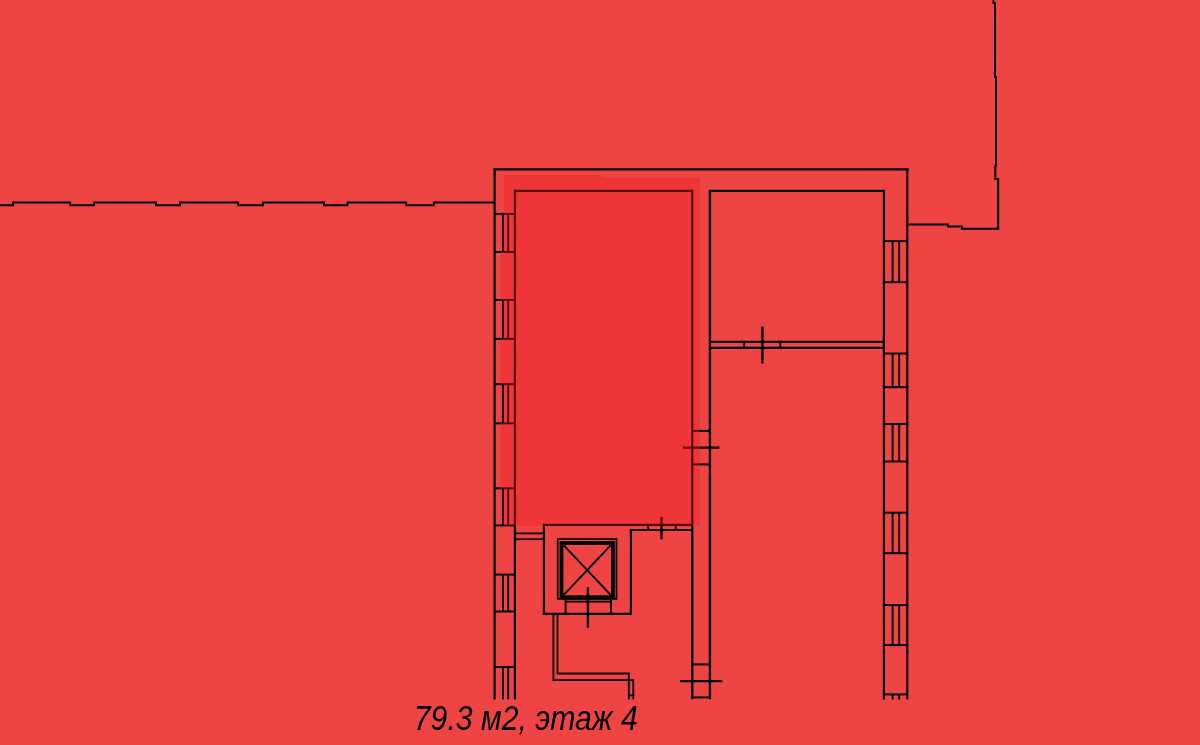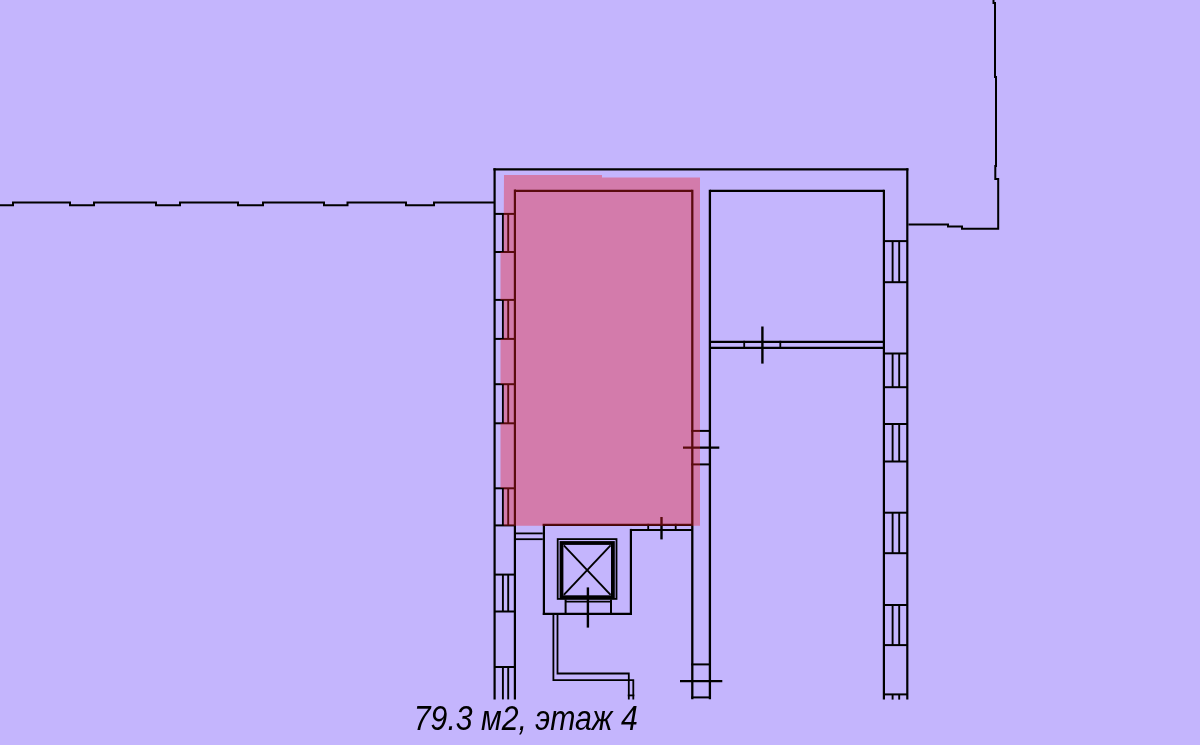--- a/index.html
+++ b/index.html
@@ -1,16 +1,16 @@
 <!DOCTYPE html>
 <html><head>
 <meta charset="utf-8">
 <style>
 html,body{margin:0;padding:0;background:#fff;}
-#wrap{position:relative;width:1200px;height:745px;overflow:hidden;background:#c4b5fd;}
+#wrap{position:relative;width:1200px;height:745px;overflow:hidden;background:#ef4444;}
 svg{display:block;filter:blur(0.35px);}
 </style>
 </head>
 <body>
 <div id="wrap">
 <svg width="1200" height="745" viewBox="0 0 1200 745" xmlns="http://www.w3.org/2000/svg">
 <g stroke="#000" fill="none" stroke-linecap="butt">
 
 <path d="M0,205.3 H13 V202.4 H70 V205.2 H94 V202.4 H156 V205.2 H180 V202.4 H238 V205.2 H263 V202.4 H324 V205.2 H347.5 V202.4 H406 V205.2 H434 V202.4 H494.6" stroke-width="2"></path>
 

